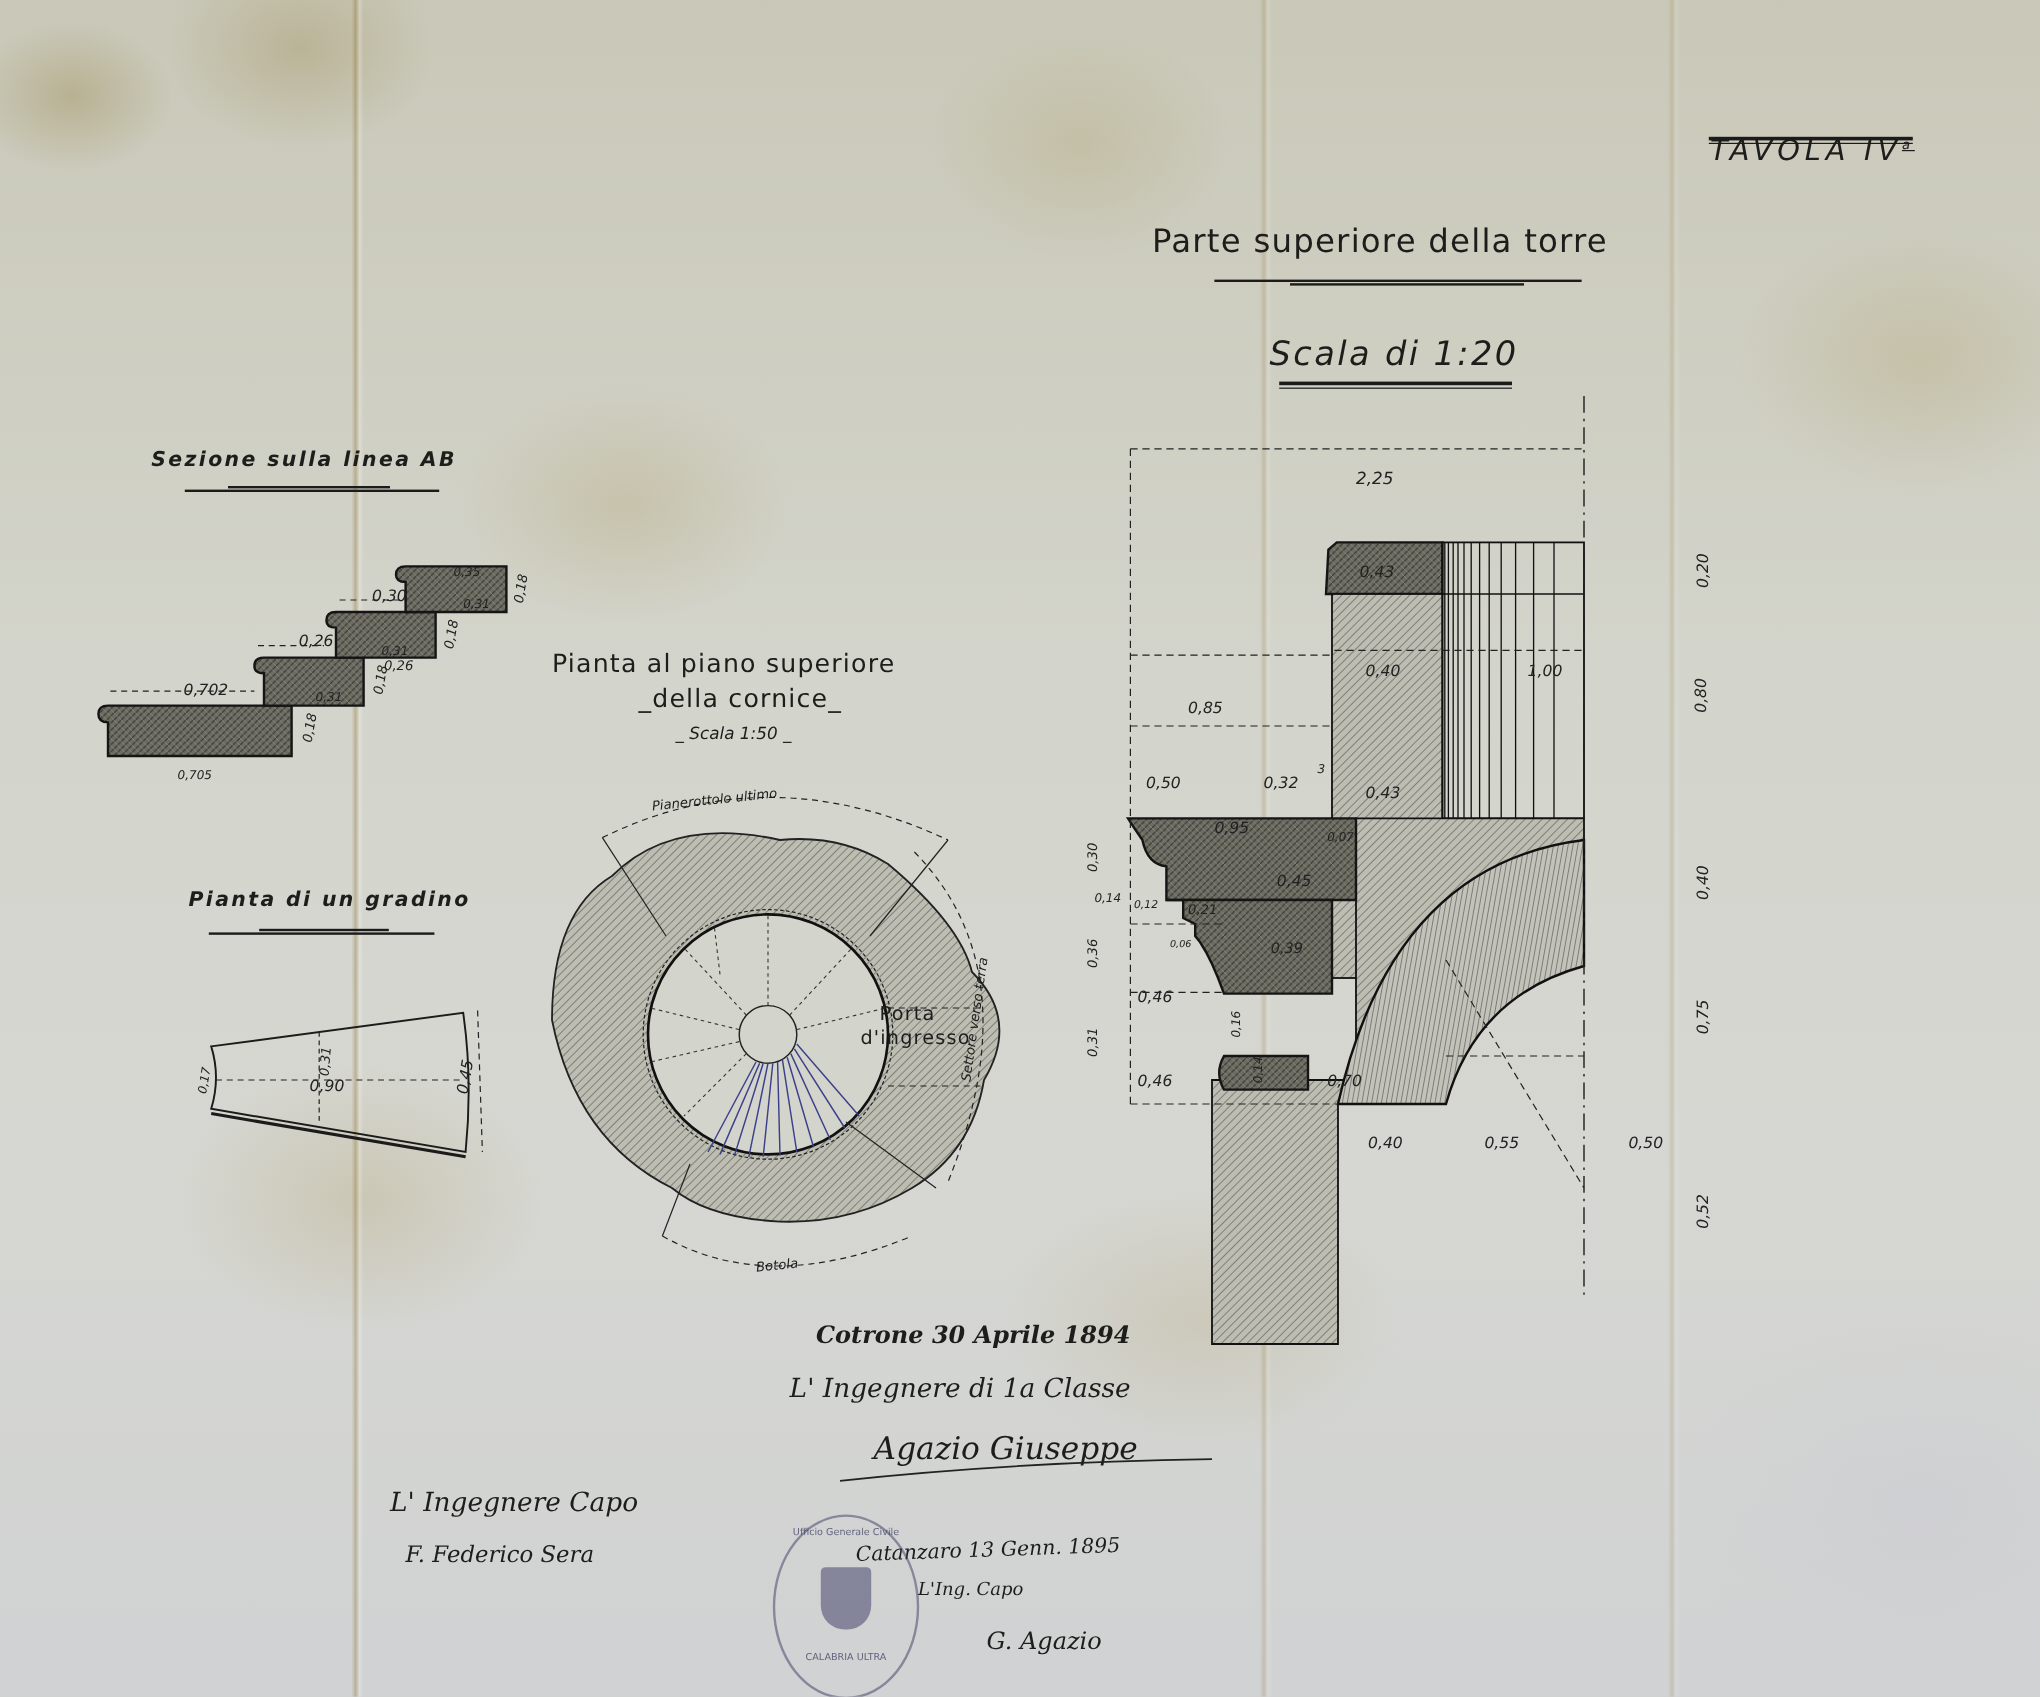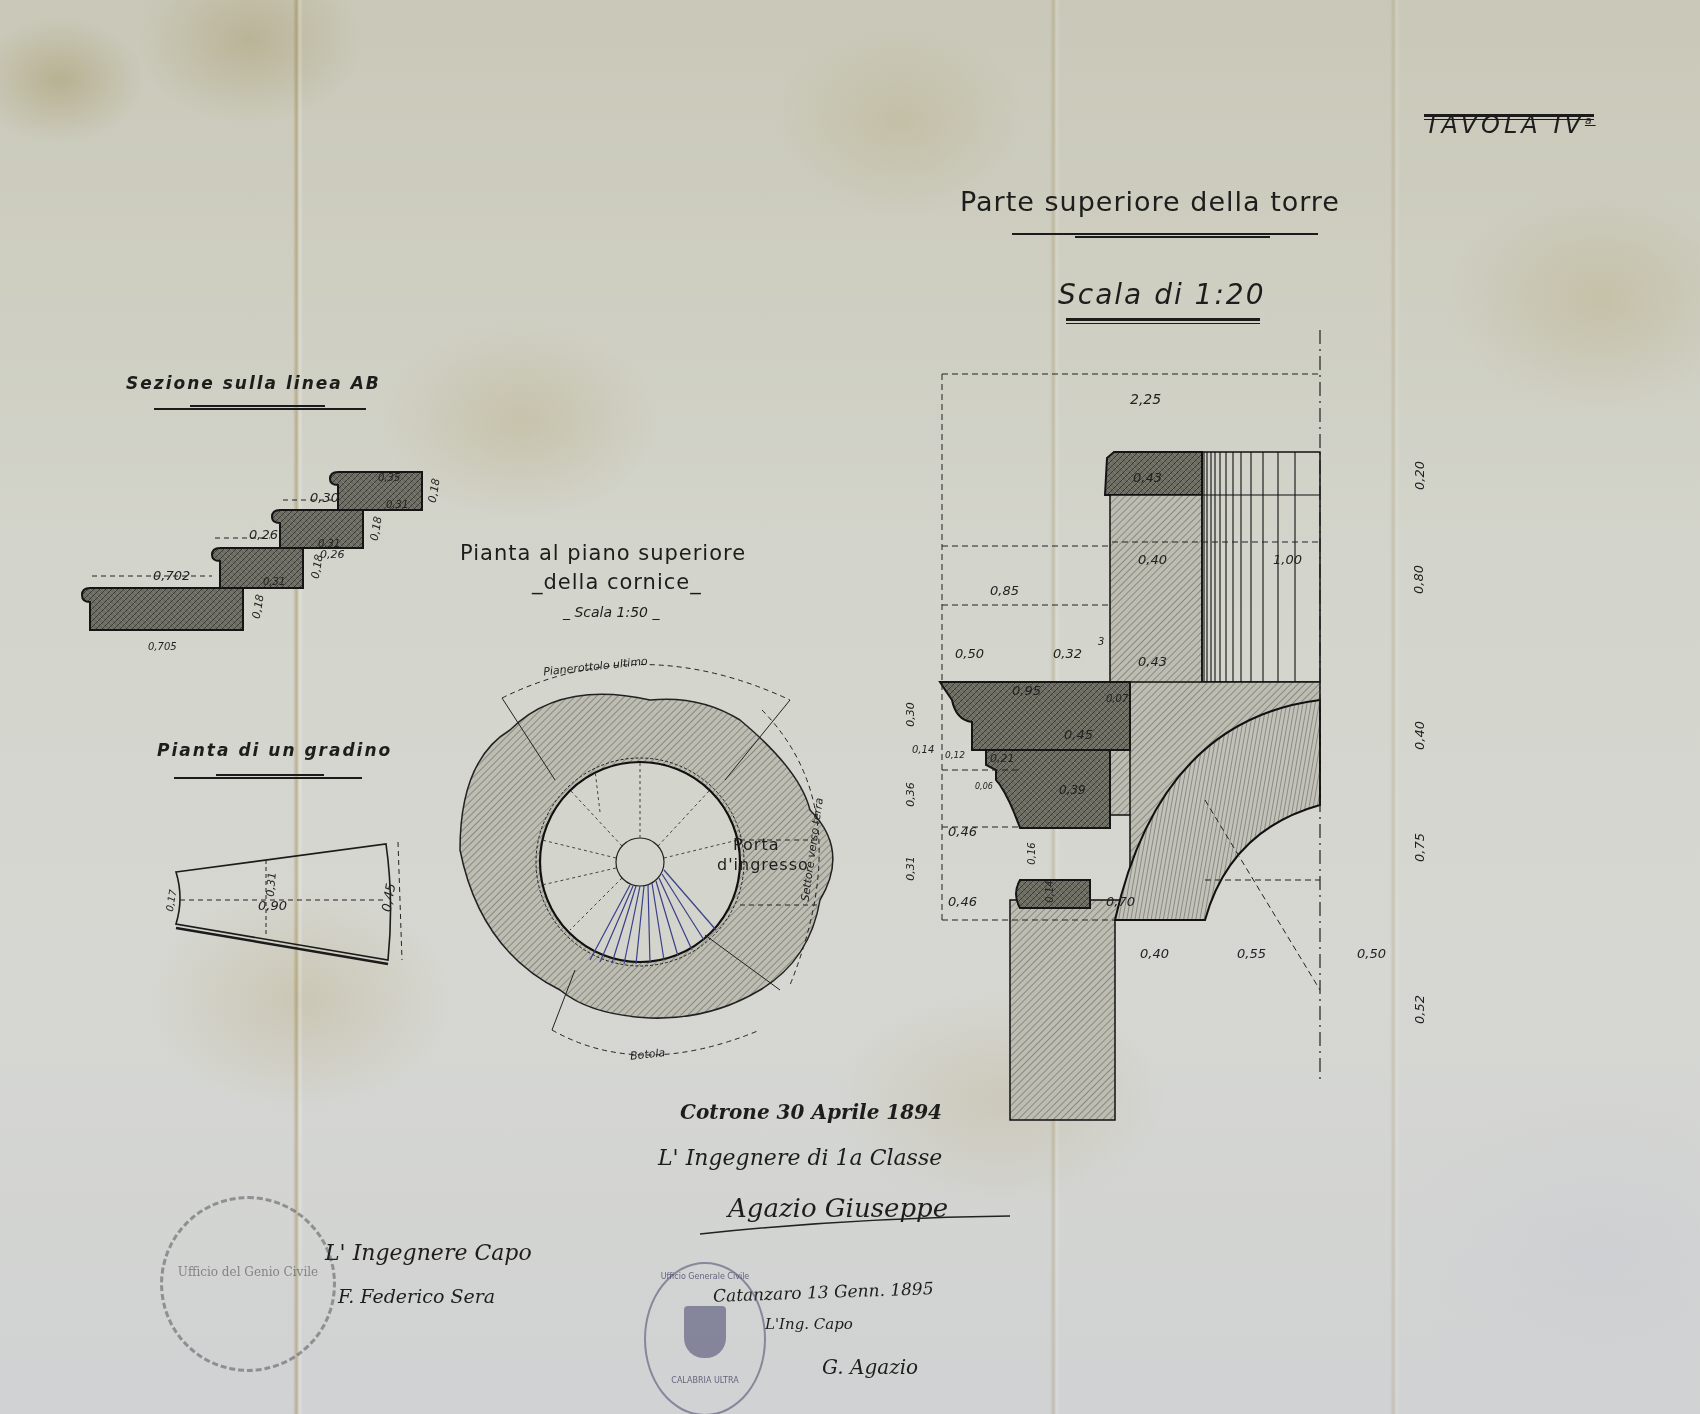--- a/index.html
+++ b/index.html
@@ -245,22 +245,19 @@
   <div class="txt script" style="left:728px;top:1193px;font-size:26px;">Agazio Giuseppe</div>
   <svg width="320" height="30" style="left:700px;top:1212px;">
     <path d="M0 22 Q150 6 310 4" stroke="#222" stroke-width="1.5" fill="none"></path>
   </svg>
   <div class="txt script" style="left:325px;top:1240px;font-size:22px;">L' Ingegnere Capo</div>
   <div class="txt script" style="left:338px;top:1285px;font-size:19px;">F. Federico Sera</div>
   <div class="txt script" style="left:713px;top:1282px;font-size:17px;transform:rotate(-2deg);">Catanzaro 13 Genn. 1895</div>
   <div class="txt script" style="left:765px;top:1315px;font-size:15px;">L'Ing. Capo</div>
   <div class="txt script" style="left:822px;top:1355px;font-size:20px;">G. Agazio</div>
 
-  <div style="position:absolute;left:160px;top:1196px;width:170px;height:170px;border:3px dashed rgba(60,60,70,.45);border-radius:50%;">
-    <span style="position:absolute;left:10px;top:66px;width:150px;text-align:center;font-family:'DejaVu Serif',serif;font-size:12px;color:rgba(50,50,60,.5);">Ufficio del Genio Civile</span>
-  </div>
   <div style="position:absolute;left:644px;top:1262px;width:118px;height:150px;border:2px solid rgba(60,60,100,.5);border-radius:50%;">
     <span style="position:absolute;left:0;top:8px;width:118px;text-align:center;font-family:'DejaVu Sans',sans-serif;font-size:8px;color:rgba(50,50,90,.7);">Ufficio Generale Civile</span>
     <span style="position:absolute;left:38px;top:42px;width:42px;height:52px;background:rgba(70,70,110,.55);border-radius:4px 4px 20px 20px;"></span>
     <span style="position:absolute;left:0;top:112px;width:118px;text-align:center;font-family:'DejaVu Sans',sans-serif;font-size:8px;color:rgba(50,50,90,.7);">CALABRIA ULTRA</span>
   </div>
 
 </div>
 
 </body></html>

